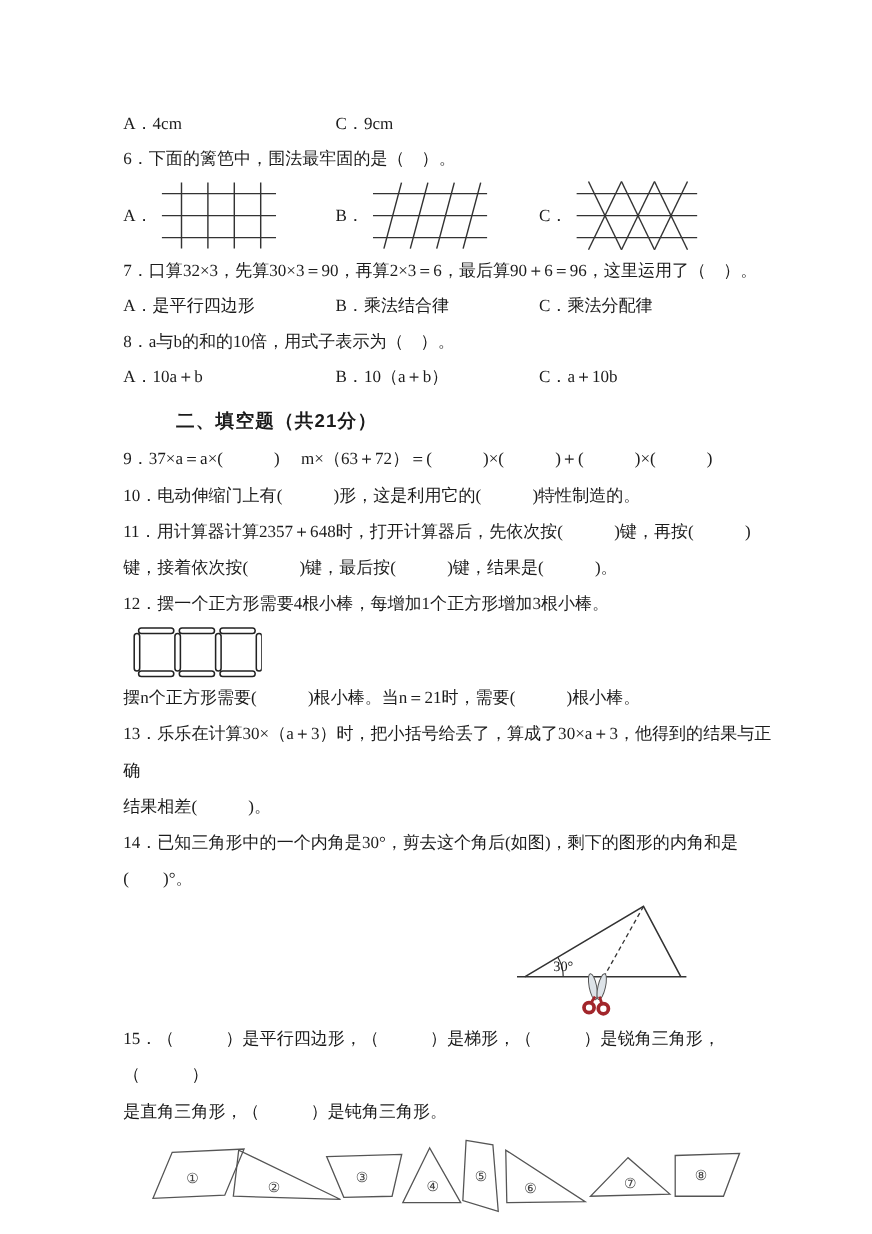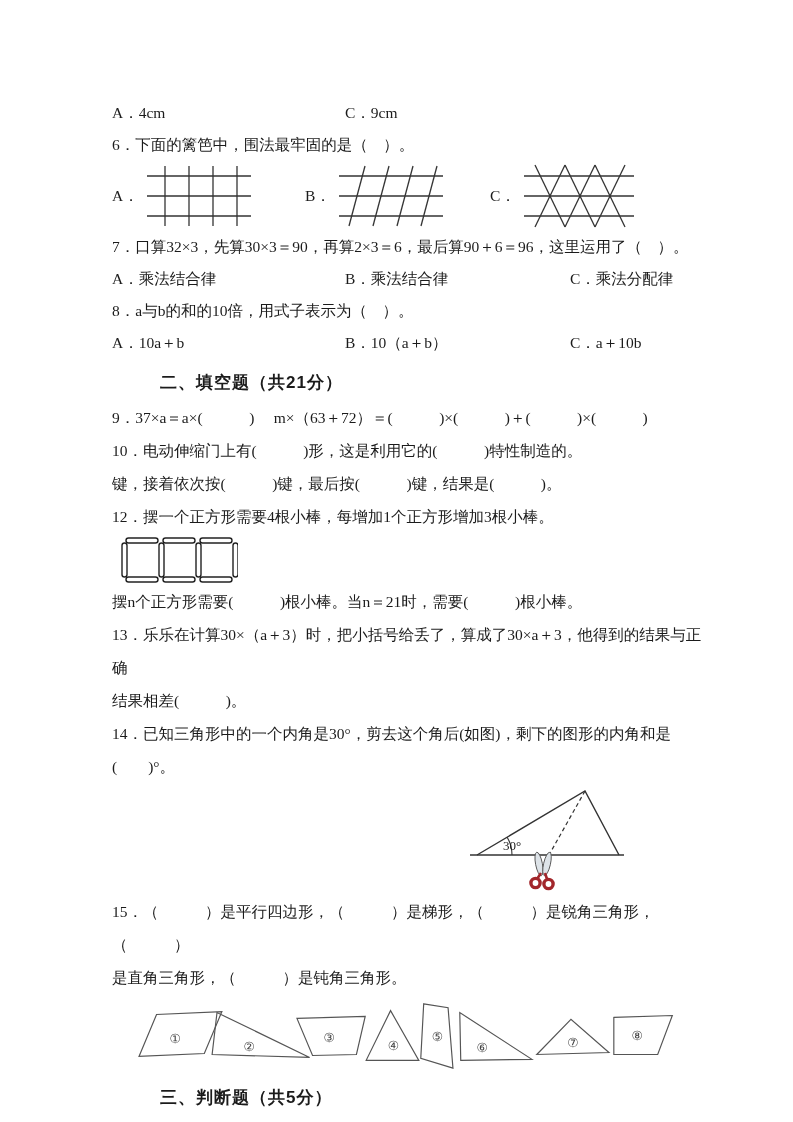--- a/index.html
+++ b/index.html
@@ -12,21 +12,21 @@
     box-sizing:border-box;
     padding:97px 81px 16px 112px;
     display:flex;
     flex-direction:column;
     font-family:"Liberation Serif","DejaVu Serif",serif;
     font-size:15.5px;
     color:#1b1b1b;
   }
   .line{line-height:32px;white-space:pre-wrap;}
   .line.tall{line-height:33px;}
-  .options{display:flex;line-height:32px;gap:40px;}
+  .options{display:flex;line-height:32px;}
   .opt-a{width:193px;}
   .opt-b{width:185px;}
   .opt-c{flex:1;}
   .sec-header{
     font-family:"Liberation Sans","DejaVu Sans",sans-serif;
     font-weight:bold;
     font-size:17px;
     line-height:36px;
     margin-top:6px;
     letter-spacing:1px;
@@ -105,36 +105,37 @@
             <line x1="71" y1="2" x2="101" y2="64"></line>
               <line x1="101" y1="2" x2="71" y2="64"></line>
           </g>
         </svg>
       </span>
     </div>
   </div>
 
   <div class="line">7．口算32×3，先算30×3＝90，再算2×3＝6，最后算90＋6＝96，这里运用了（　）。</div>
   <div class="options">
-    <span class="opt-a">A．乘法结合律</span>
+    <span class="opt-a">A．是平行四边形</span>
     <span class="opt-b">B．乘法结合律</span>
     <span class="opt-c">C．乘法分配律</span>
   </div>
 
   <div class="line">8．a与b的和的10倍，用式子表示为（　）。</div>
   <div class="options">
     <span class="opt-a">A．10a＋b</span>
     <span class="opt-b">B．10（a＋b）</span>
     <span class="opt-c">C．a＋10b</span>
   </div>
 
   <div class="sec-header">二、填空题（共21分）</div>
 
   <div class="line tall">9．37×a＝a×(　　　)　 m×（63＋72）＝(　　　)×(　　　)＋(　　　)×(　　　)</div>
   <div class="line tall">10．电动伸缩门上有(　　　)形，这是利用它的(　　　)特性制造的。</div>
+  <div class="line tall">11．用计算器计算2357＋648时，打开计算器后，先依次按(　　　)键，再按(　　　)</div>
   <div class="line tall">键，接着依次按(　　　)键，最后按(　　　)键，结果是(　　　)。</div>
   <div class="line tall">12．摆一个正方形需要4根小棒，每增加1个正方形增加3根小棒。</div>
 
   <div class="sticks-block">
     <svg width="118" height="48" viewBox="0 0 118 48">
       <g fill="#ffffff" stroke="#222" stroke-width="1.4">
         <rect x="6" y="2" width="32" height="5" rx="2.5"></rect>
         <rect x="43" y="2" width="32" height="5" rx="2.5"></rect>
         <rect x="80" y="2" width="32" height="5" rx="2.5"></rect>
         <rect x="6" y="41" width="32" height="5" rx="2.5"></rect>

